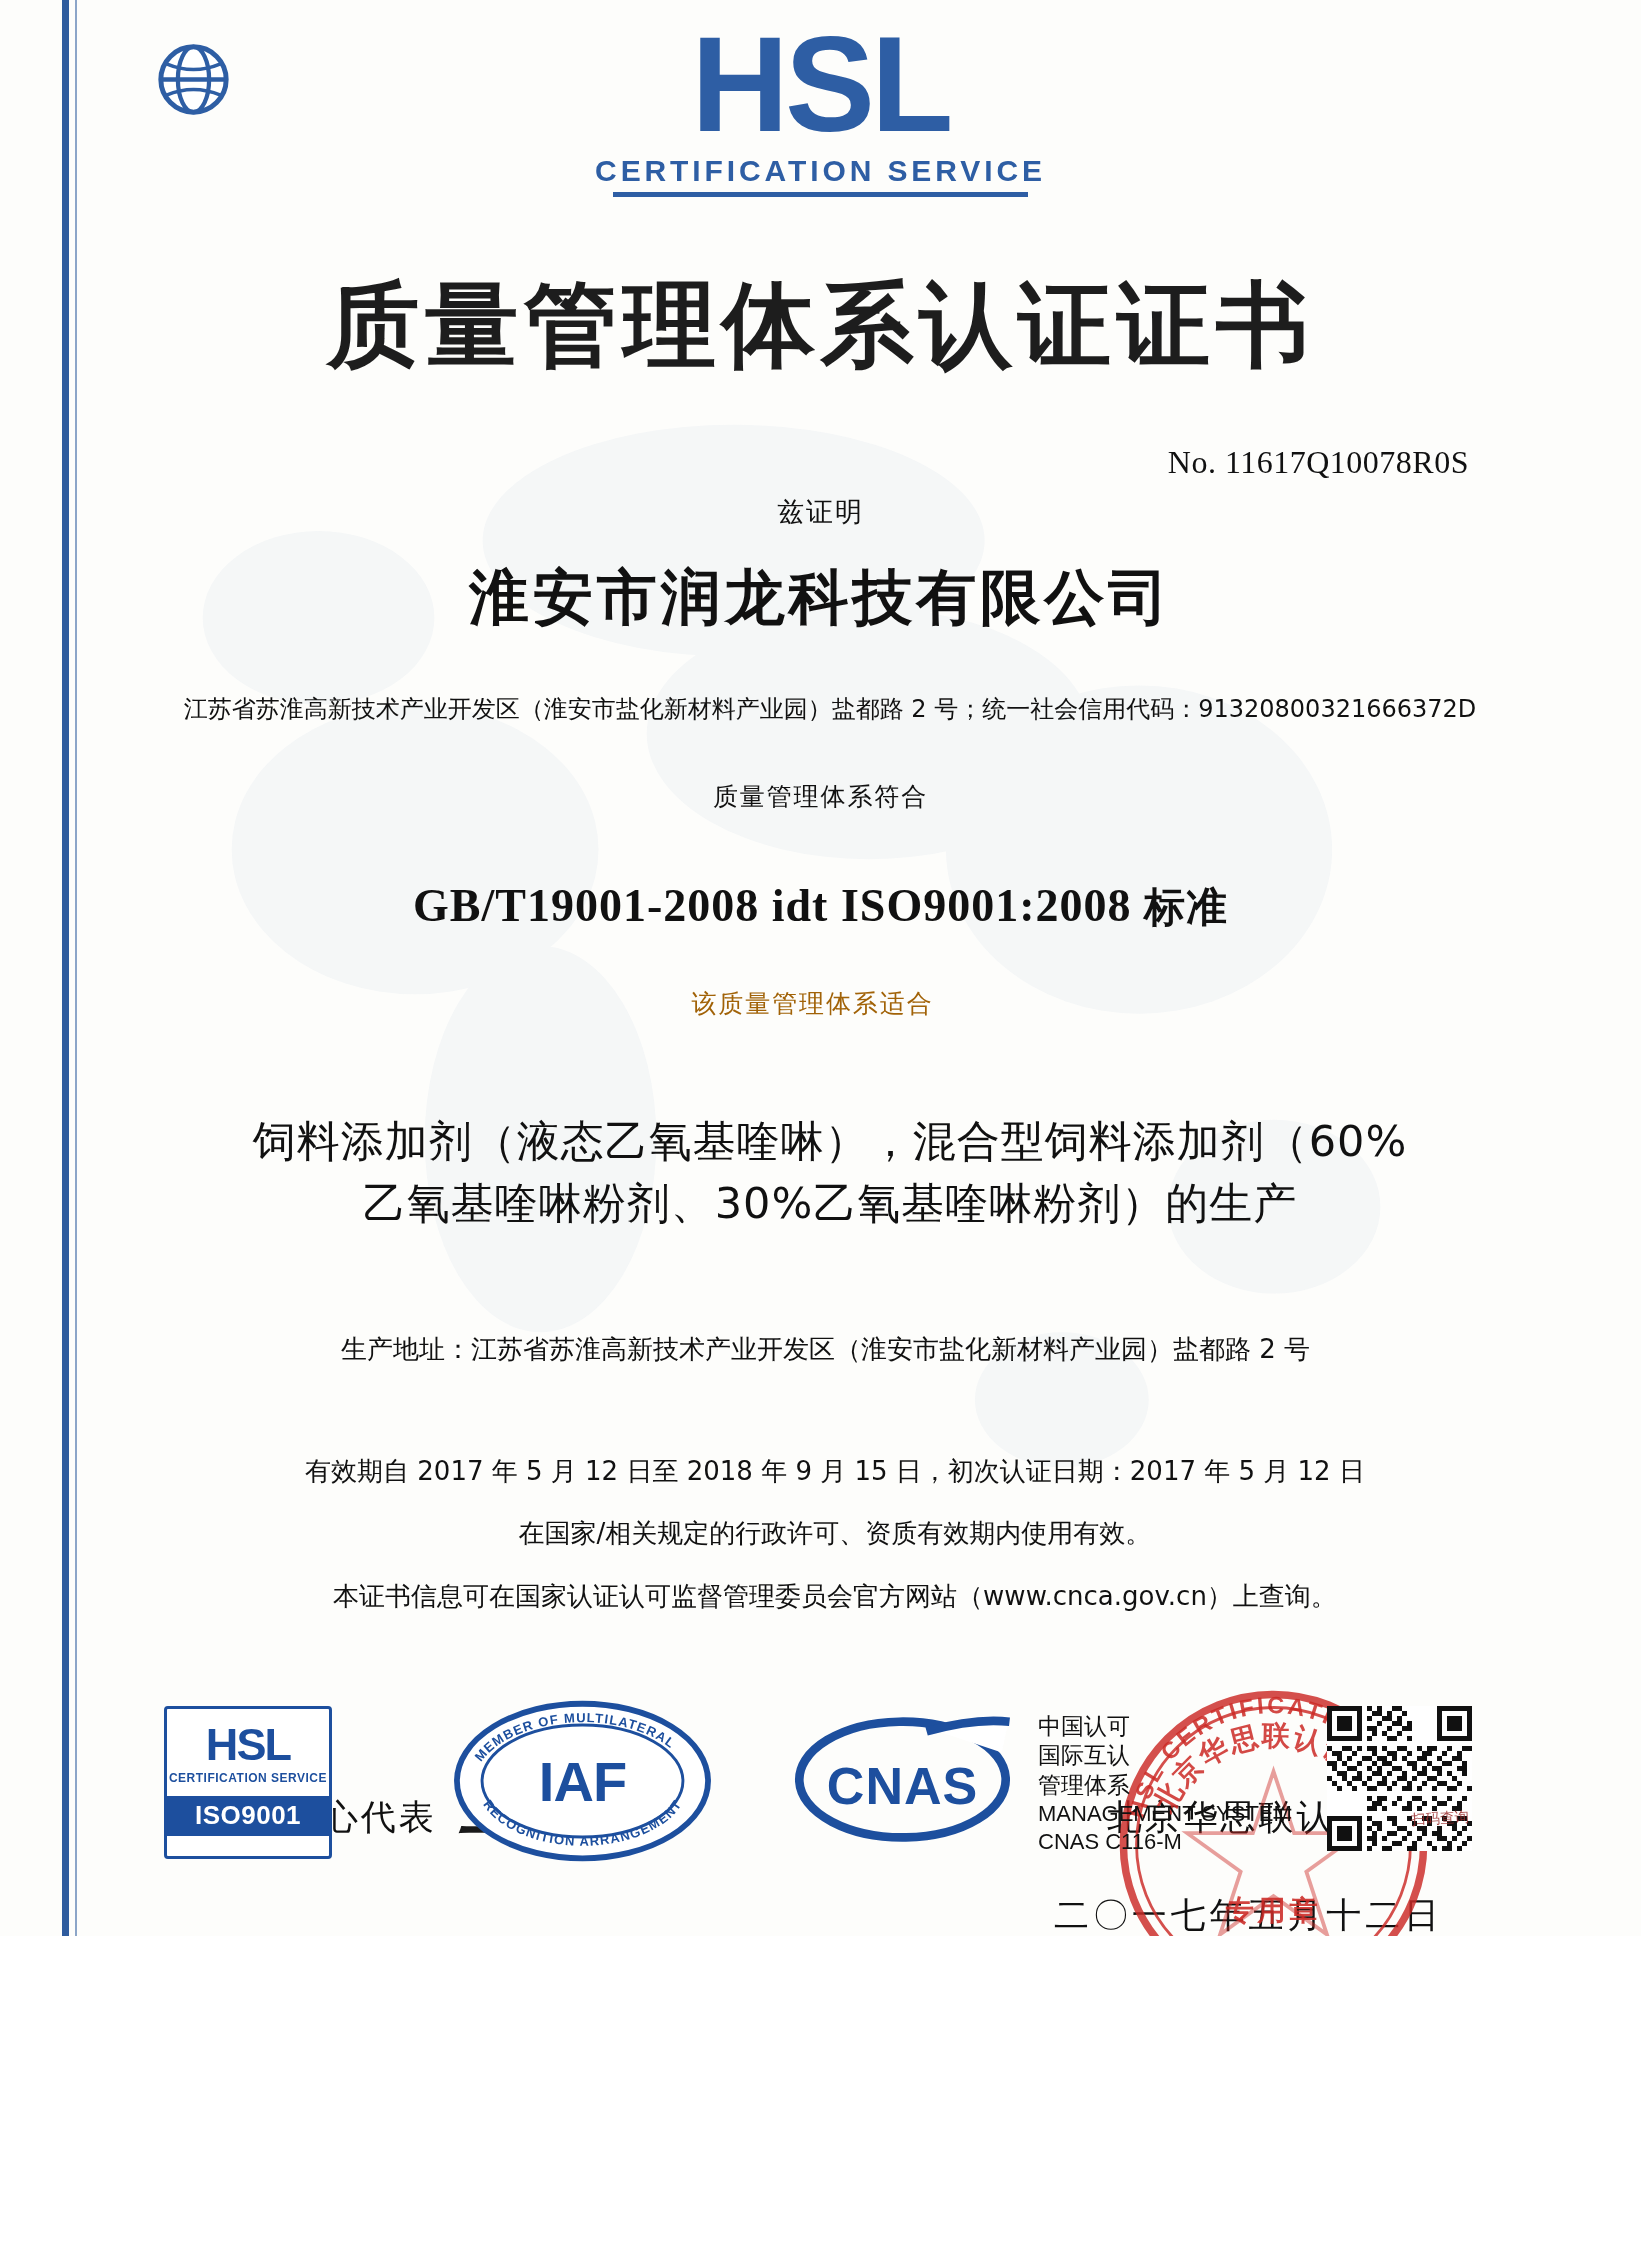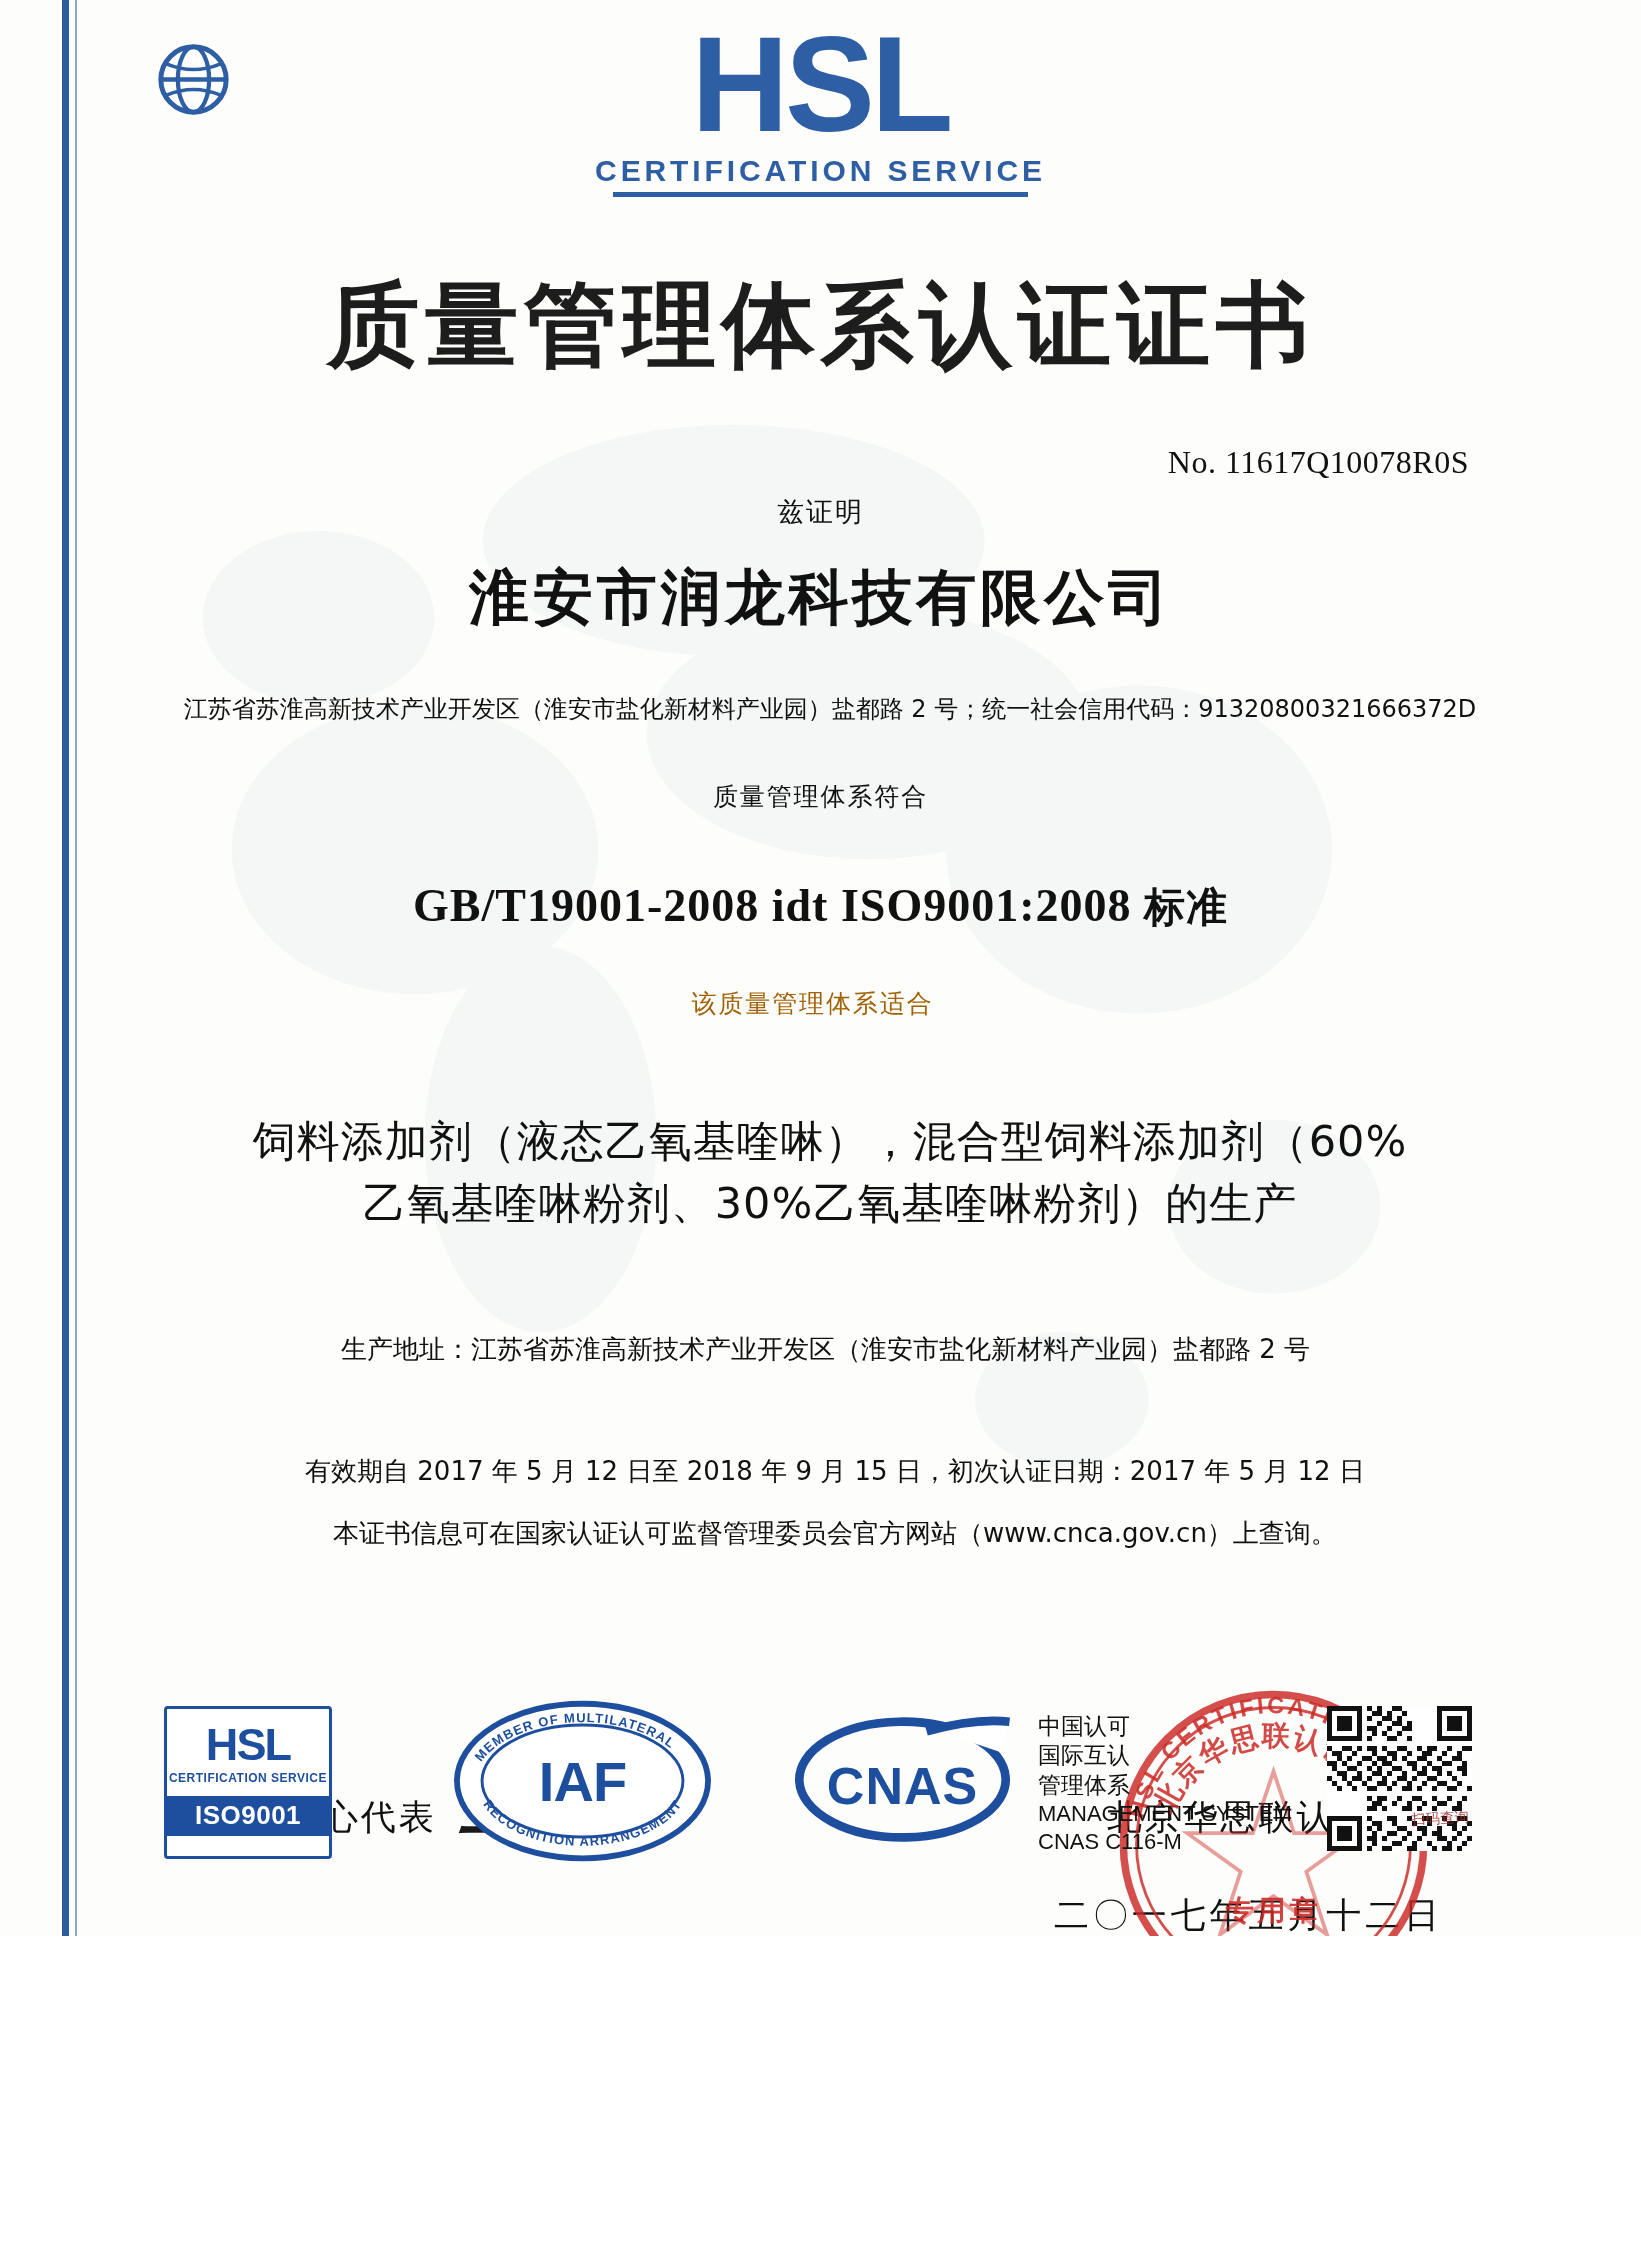--- a/index.html
+++ b/index.html
@@ -382,20 +382,21 @@
 
   <div class="scope">
     <div>饲料添加剂（液态乙氧基喹啉），混合型饲料添加剂（60%</div>
     <div>乙氧基喹啉粉剂、30%乙氧基喹啉粉剂）的生产</div>
   </div>
 
   <div class="prod-addr">生产地址：江苏省苏淮高新技术产业开发区（淮安市盐化新材料产业园）盐都路 2 号</div>
 
   <div class="notes">
     <div>有效期自 2017 年 5 月 12 日至 2018 年 9 月 15 日，初次认证日期：2017 年 5 月 12 日</div>
+    <div>在国家/相关规定的行政许可、资质有效期内使用有效。</div>
     <div>本证书信息可在国家认证认可监督管理委员会官方网站（www.cnca.gov.cn）上查询。</div>
   </div>
 
   <div class="rep-label">中心代表</div>
   <div class="signature">王峰</div>
 
   <div class="org-name">北京华思联认证中心</div>
   <div class="issue-date">二〇一七年五月十二日</div>
 
   <svg class="stamp" viewBox="0 0 340 340">

